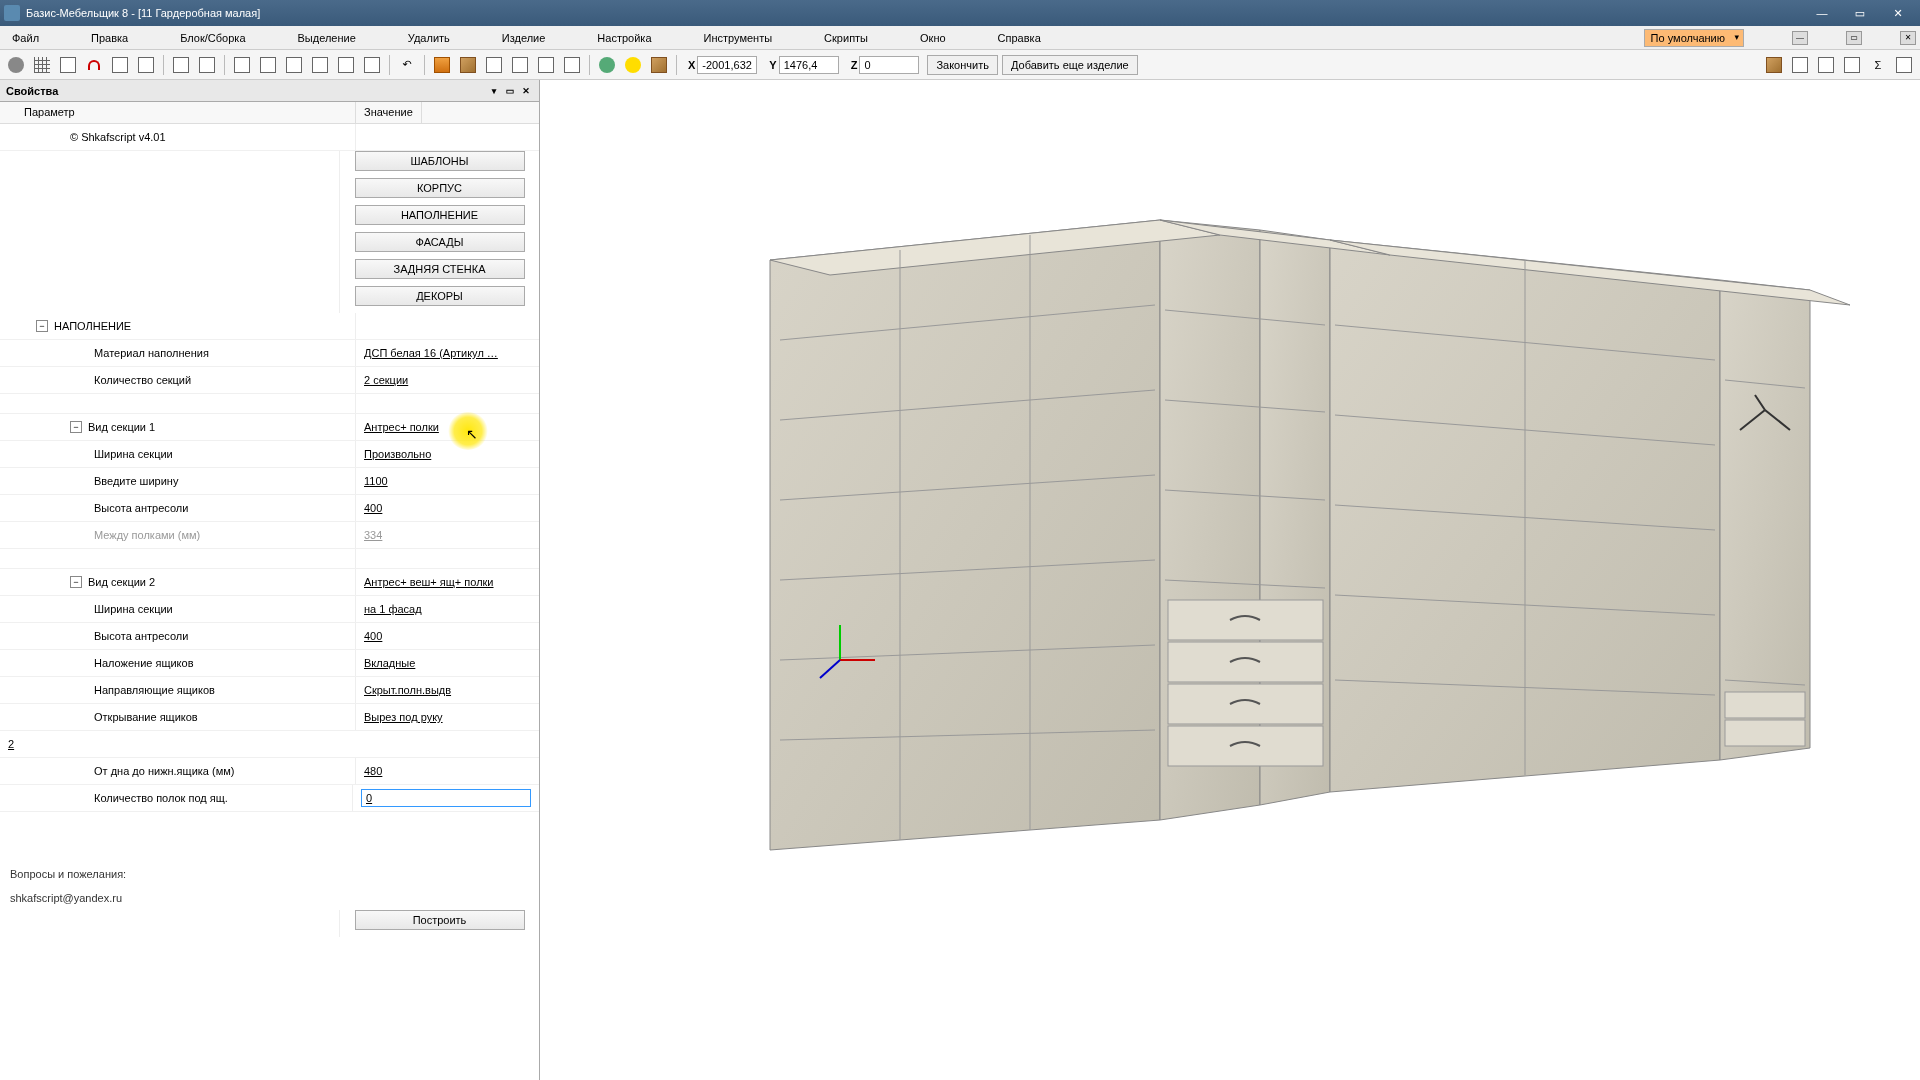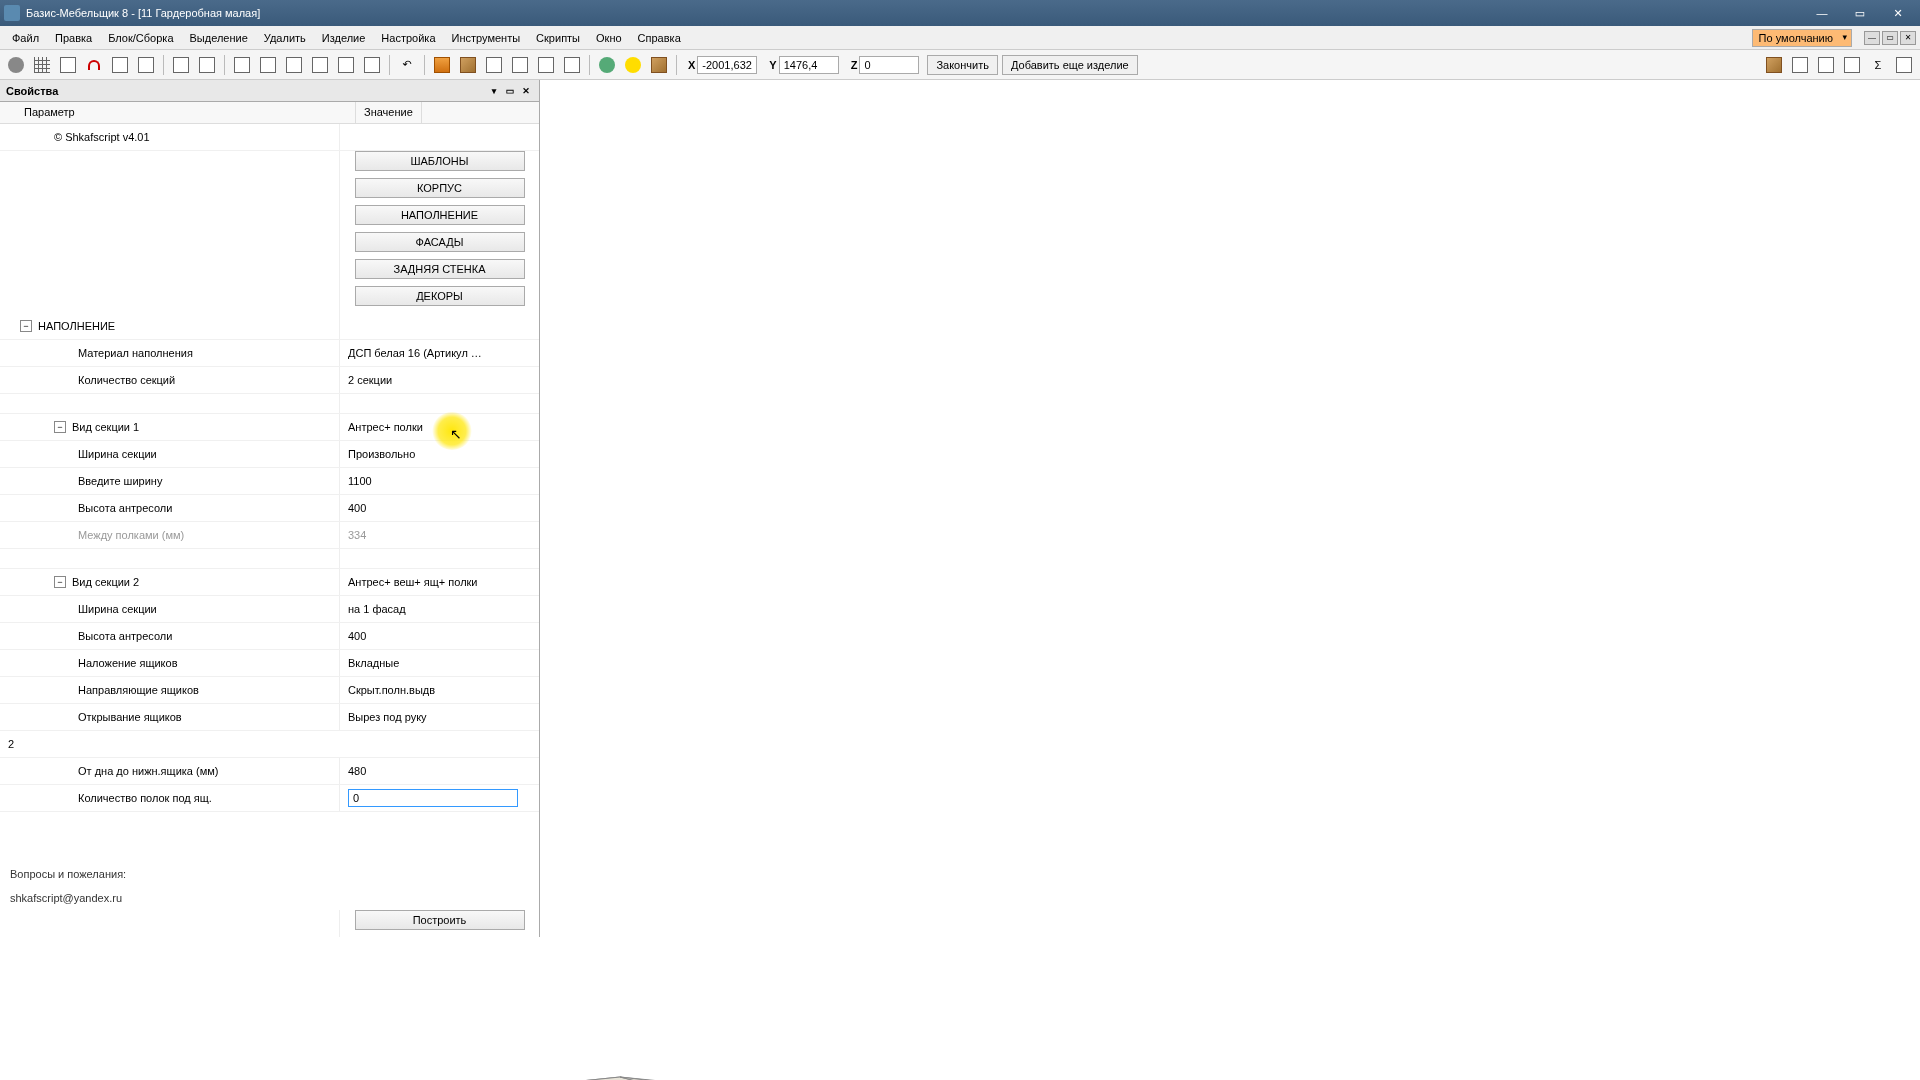--- a/index.html
+++ b/index.html
@@ -5,50 +5,50 @@
 * { margin: 0; padding: 0; box-sizing: border-box; font-family: Tahoma, Arial, sans-serif; font-size: 11px; }
 html, body { width: 1920px; height: 1080px; overflow: hidden; background: #fff; }
 
 
 .titlebar { height: 26px; background: linear-gradient(#4a6a8a, #3a5a7a); color: #fff; display: flex; align-items: center; padding: 0 4px; }
 .titlebar .app-icon { width: 16px; height: 16px; background: #5a8ab0; border-radius: 2px; margin-right: 6px; }
 .titlebar .title { flex: 1; }
 .titlebar .win-btn { width: 36px; height: 20px; display: flex; align-items: center; justify-content: center; color: #fff; margin-left: 2px; }
 
 
-.menubar { height: 24px; background: #f0f0f0; border-bottom: 1px solid #ccc; display: flex; align-items: center; padding: 0 4px; }
+.menubar { height: 24px; background: #f0f0f0; border-bottom: 1px solid #ccc; display: flex; align-items: center; padding: 0 4px; gap: 36px; }
 .menubar .menu-item { padding: 3px 8px; }
 .menubar .spacer { flex: 1; }
 .menubar .combo { border: 1px solid #aaa; background: #fdba74; padding: 2px 18px 2px 6px; position: relative; margin-right: 10px; }
 .menubar .combo::after { content: "▾"; position: absolute; right: 4px; top: 2px; font-size: 9px; }
 .menubar .mini-btn { width: 16px; height: 14px; border: 1px solid #999; background: #ddd; margin-left: 2px; display: flex; align-items: center; justify-content: center; font-size: 8px; }
 
 
 .toolbar { height: 30px; background: #f5f5f5; border-bottom: 1px solid #ccc; display: flex; align-items: center; padding: 0 4px; gap: 2px; }
 .tool-btn { width: 24px; height: 24px; border: 1px solid transparent; display: flex; align-items: center; justify-content: center; background: #f5f5f5; }
 .tool-sep { width: 1px; height: 20px; background: #bbb; margin: 0 3px; }
 .coord-label { margin-left: 6px; font-weight: bold; }
 .coord-val { border: 1px solid #aaa; background: #fff; padding: 2px 4px; min-width: 60px; margin-right: 4px; }
 .cmd-btn { border: 1px solid #aaa; background: #f0f0f0; padding: 3px 8px; margin-left: 2px; }
 
 
-.main { display: flex; height: calc(1080px - 80px); flex-direction: column; }
+.main { display: flex; height: calc(1080px - 80px); }
 
 
 .props-panel { width: 540px; border-right: 1px solid #aaa; display: flex; flex-direction: column; background: #fff; }
 .props-title { height: 22px; background: #e8e8e8; border-bottom: 1px solid #aaa; display: flex; align-items: center; padding: 0 6px; font-weight: bold; }
 .props-title .spacer { flex: 1; }
 .props-title .pt-btn { width: 14px; height: 14px; margin-left: 2px; display: flex; align-items: center; justify-content: center; font-size: 9px; }
 .props-header { height: 22px; display: flex; border-bottom: 1px solid #ddd; background: #f8f8f8; }
 .props-header .col { padding: 4px 8px; border-right: 1px solid #ddd; }
 .props-header .col-param { width: 340px; margin-left: 16px; }
 .props-body { flex: 1; overflow-y: auto; position: relative; }
 .prop-row { display: flex; height: 27px; align-items: center; border-bottom: 1px solid #f0f0f0; }
-.prop-row .param { width: 340px; padding-left: 8px; display: flex; align-items: center; border-right: 1px solid #eee; height: 100%; }
-.prop-row .value { flex: 1; padding: 0 8px; height: 100%; display: flex; align-items: center; }
+.prop-row .param { width: 340px; padding-left: 8px; display: flex; align-items: center; border-right: 1px solid #eee; height: 100%; margin-left: 16px; }
+.prop-row .value { flex: 1; padding: 0 8px; height: 100%; display: flex; align-items: center; text-decoration: underline; }
 .prop-row.disabled { color: #999; justify-content: center; }
 .tree-toggle { width: 12px; height: 12px; border: 1px solid #888; background: #fff; display: flex; align-items: center; justify-content: center; font-size: 9px; line-height: 1; margin-right: 6px; }
 .indent-1 { padding-left: 20px !important; }
 .indent-2 { padding-left: 54px !important; }
 .indent-3 { padding-left: 78px !important; }
 .btn-row { display: flex; height: 27px; }
 .btn-row .param { width: 340px; border-right: 1px solid #eee; }
 .btn-row .value { flex: 1; display: flex; align-items: flex-start; justify-content: center; }
 .panel-btn { width: 170px; padding: 3px 0; border: 1px solid #aaa; background: linear-gradient(#f8f8f8,#e8e8e8); text-align: center; }
 .edit-input { border: 1px solid #3399ff; background: #fff; padding: 2px 4px; width: 170px; outline: none; }

